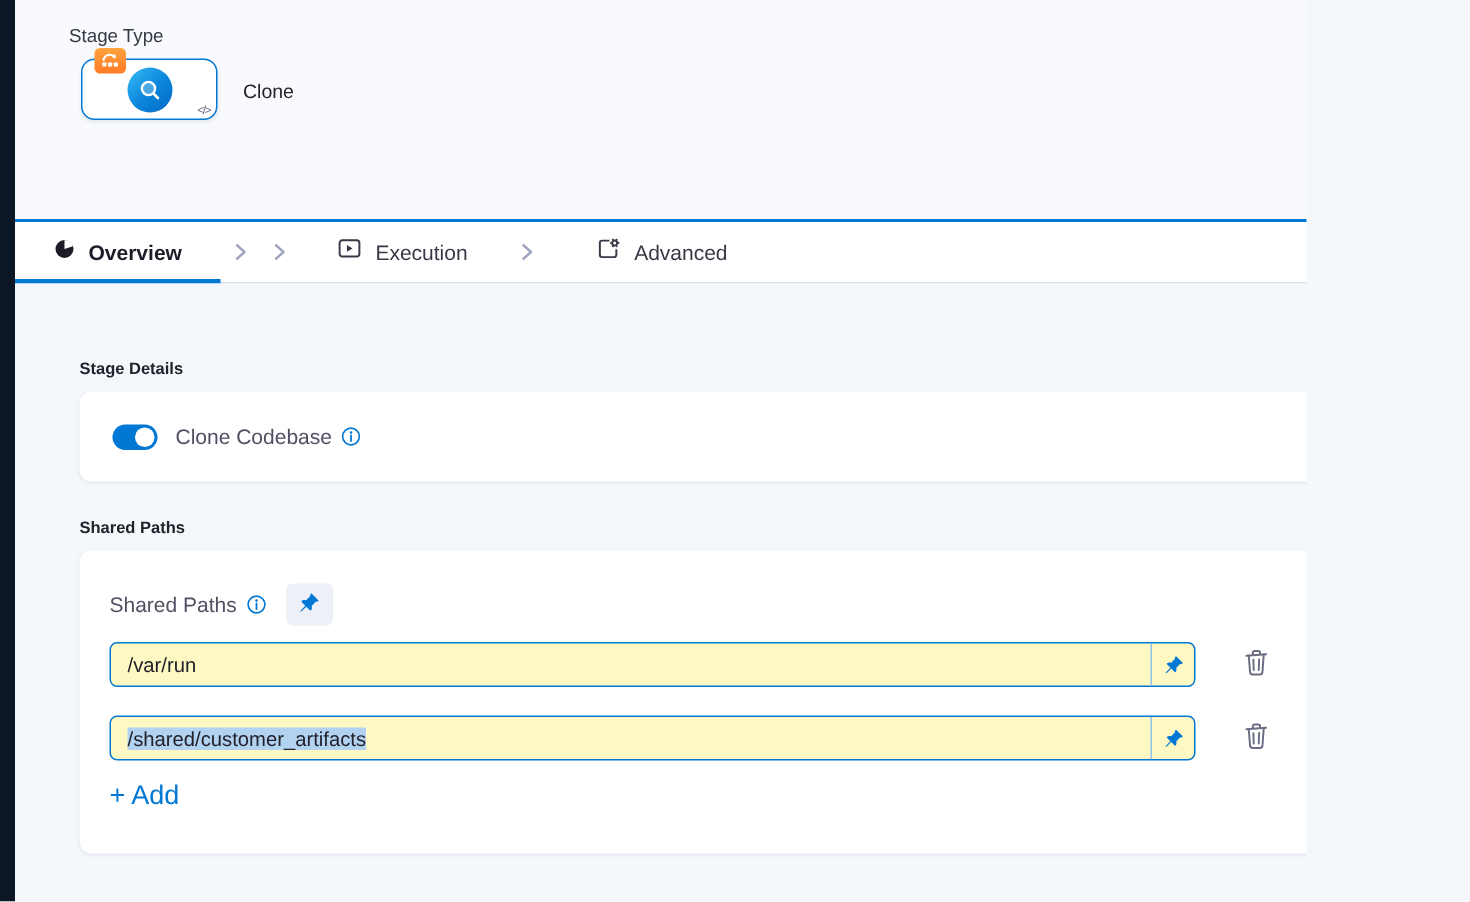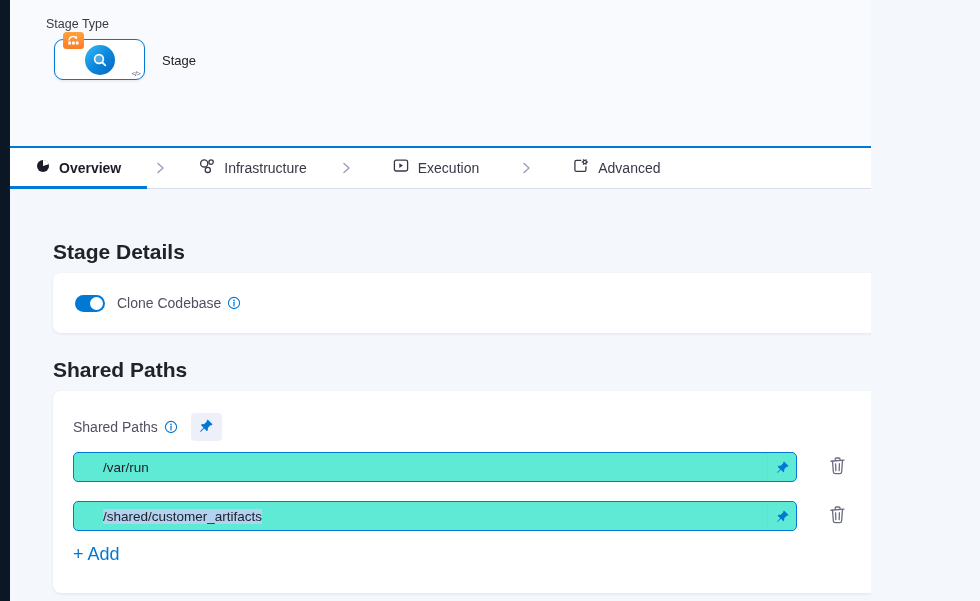--- a/index.html
+++ b/index.html
@@ -31,41 +31,41 @@
              display:flex; align-items:stretch; }
   .tab { display:flex; align-items:center; gap:9px; padding:0 26px; cursor:pointer; position:relative; }
   .tab-label { font-size:14px; color:#383946; font-weight:500; white-space:nowrap; }
   .tab.active .tab-label { color:#1c1c28; font-weight:600; }
   .tab.active::after { content:""; position:absolute; left:0; right:0; bottom:-1px; height:3px; background:#0278d5; }
   .tab-chevron { display:flex; align-items:center; margin:0 6px; }
   .tab:nth-of-type(n+3) { padding:0 34px; }
 
   
   .content { position:absolute; left:10px; top:189px; width:970px; height:412px; background:#f4f7fc; padding-left:43px; }
-  .section-title { font-size:21px; font-weight:700; color:#22222a; }
+  .section-title { font-size:11px; font-weight:700; color:#22222a; }
   .t1 { margin-top:51px; }
   .t2 { margin-top:25px; }
   .card { width:849px; background:#fff; border-radius:8px; box-shadow:0 1px 3px rgba(40,48,74,.09); margin-top:9px; }
   .card1 { height:60px; display:flex; align-items:center; padding-left:22px; }
 
   .toggle { position:relative; width:30px; height:17px; border-radius:9px; background:#0278d5; cursor:pointer; flex:none; }
   .toggle .knob { position:absolute; top:2px; right:2px; width:13px; height:13px; border-radius:50%; background:#fff; }
   .toggle-label { margin-left:12px; font-size:14px; color:#4f5162;text-align:center; }
   .info-icon { display:inline-flex; margin-left:6px; vertical-align:-2px; cursor:pointer; }
 
   .card2 { padding:22px 0 28px 20px; }
   .field-label-row { display:flex; align-items:center; }
   .field-label { font-size:14px; color:#4f5162; }
   .pin-button { margin-left:13px; width:31px; height:28px; border:none; border-radius:4px; background:#edf0f8;
                 display:flex; align-items:center; justify-content:center; cursor:pointer; }
 
   .path-row { display:flex; align-items:center; margin-top:11px; }
   .path-row + .path-row { margin-top:19px; }
-  .path-input { position:relative; width:724px; height:30px; background:#5eead4; border:1px solid #0278d5;
-                border-radius:5px; display:flex; align-items:center; padding-left:29px;
+  .path-input { position:relative; width:724px; height:30px; background:#fef9c3; border:1px solid #0278d5;
+                border-radius:5px; display:flex; align-items:center; padding-left:11px;
                 font-size:13.5px; color:#22222a; cursor:text; }
   .path-input .selected { background:#b1d2f0; }
   .pin-suffix { position:absolute; right:0; top:0; width:29px; height:100%; border-left:1px solid #94c3ea;
                 display:flex; align-items:center; justify-content:center; cursor:pointer; }
   .trash-button { margin-left:31px; background:none; border:none; cursor:pointer; display:flex; padding:0; }
 
   .add-link { display:inline-block; margin-top:13px; font-size:18px; color:#0278d5; cursor:pointer; text-decoration:none; }
 </style>
 </head>
 <body>
@@ -86,48 +86,38 @@
         </svg>
       </span>
       <span class="build-icon">
         <svg width="18" height="18" viewBox="0 0 18 18" fill="none">
           <circle cx="8" cy="8" r="4.4" stroke="#fff" stroke-width="1.6" fill="rgba(255,255,255,0.25)"></circle>
           <path d="M11.3 11.3 L14.3 14.3" stroke="#fff" stroke-width="1.8" stroke-linecap="round"></path>
         </svg>
       </span>
       <span class="code-glyph">&lt;/&gt;</span>
     </div>
-    <div class="stage-name">Stage</div>
+    <div class="stage-name">Clone</div>
   </div>
 
   <div class="tab-bar">
     <div class="tab active">
       <span>
         <svg width="14" height="14" viewBox="0 0 14 14">
           <circle cx="7" cy="7" r="6" fill="#1c1c28"></circle>
           <path d="M7 7 V1 A6 6 0 0 1 12.7 5.2 Z" fill="#fff"></path>
         </svg>
       </span>
       <span class="tab-label">Overview</span>
     </div>
     <span class="tab-chevron">
       <svg width="14" height="14" viewBox="0 0 14 14" fill="none" stroke="#9fa3bd" stroke-width="1.6" stroke-linecap="round" stroke-linejoin="round">
           <path d="M5 2.5 L10 7 L5 11.5"></path>
         </svg>
     </span>
-    <div class="tab">
-      <span>
-        <svg width="16" height="16" viewBox="0 0 16 16" fill="none" stroke="#383946" stroke-width="1.3">
-          <circle cx="5.2" cy="5.4" r="3.6"></circle>
-            <circle cx="12.1" cy="4.1" r="2.2"></circle>
-            <circle cx="8.8" cy="11.9" r="2.6"></circle>
-        </svg>
-      </span>
-      <span class="tab-label">Infrastructure</span>
-    </div>
     <span class="tab-chevron">
       <svg width="14" height="14" viewBox="0 0 14 14" fill="none" stroke="#9fa3bd" stroke-width="1.6" stroke-linecap="round" stroke-linejoin="round">
           <path d="M5 2.5 L10 7 L5 11.5"></path>
         </svg>
     </span>
     <div class="tab">
       <span>
         <svg width="16" height="16" viewBox="0 0 16 16" fill="none" stroke="#383946" stroke-width="1.3">
           <rect x="1.4" y="2.2" width="13.2" height="10.8" rx="1.8"></rect>
           <path d="M6.3 5.3 L10 7.6 L6.3 9.9 Z" fill="#383946" stroke="none"></path>

